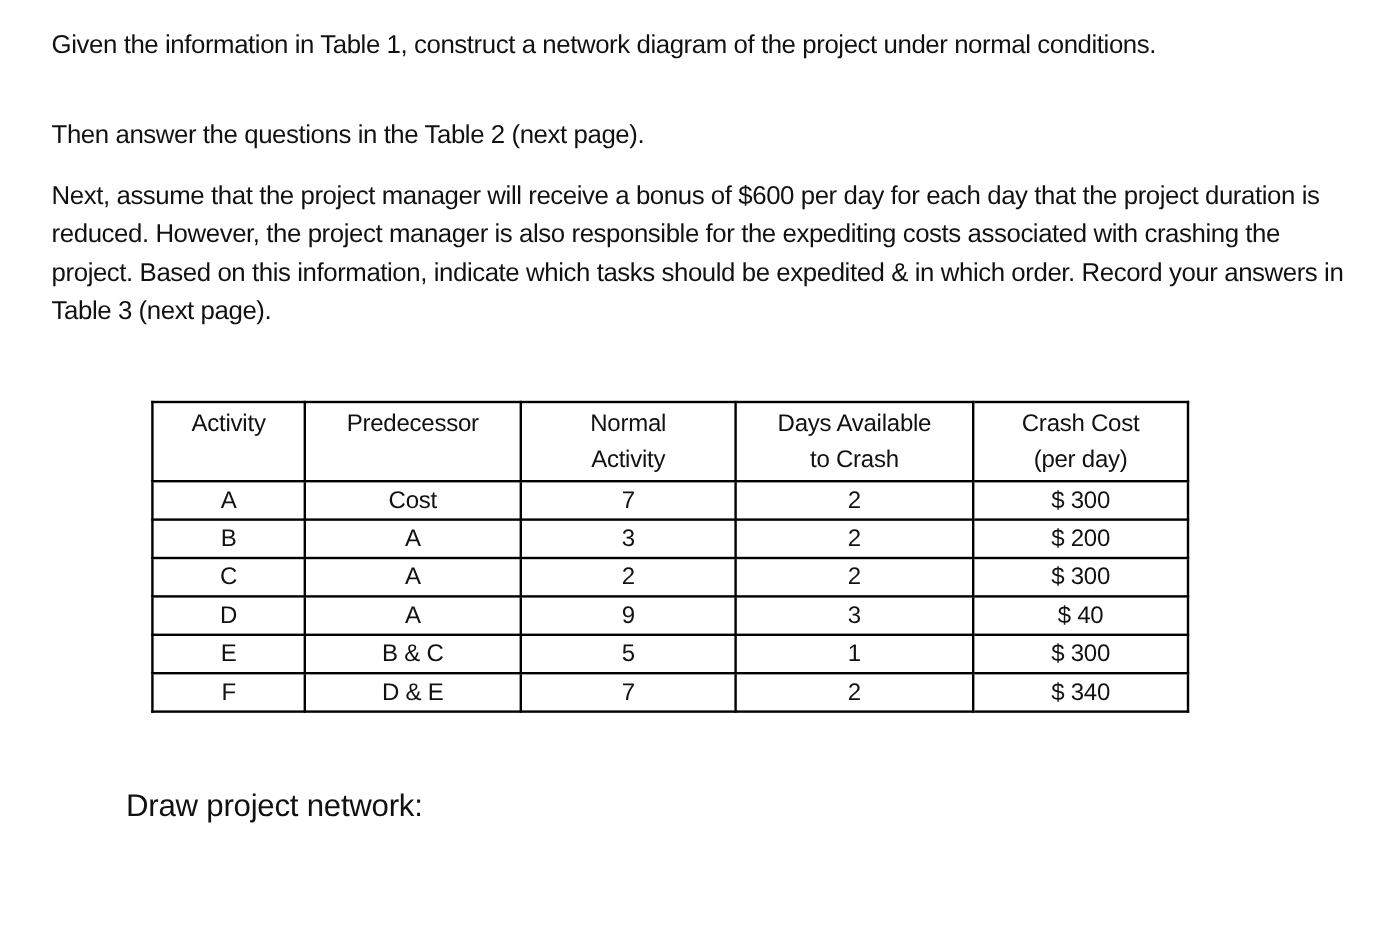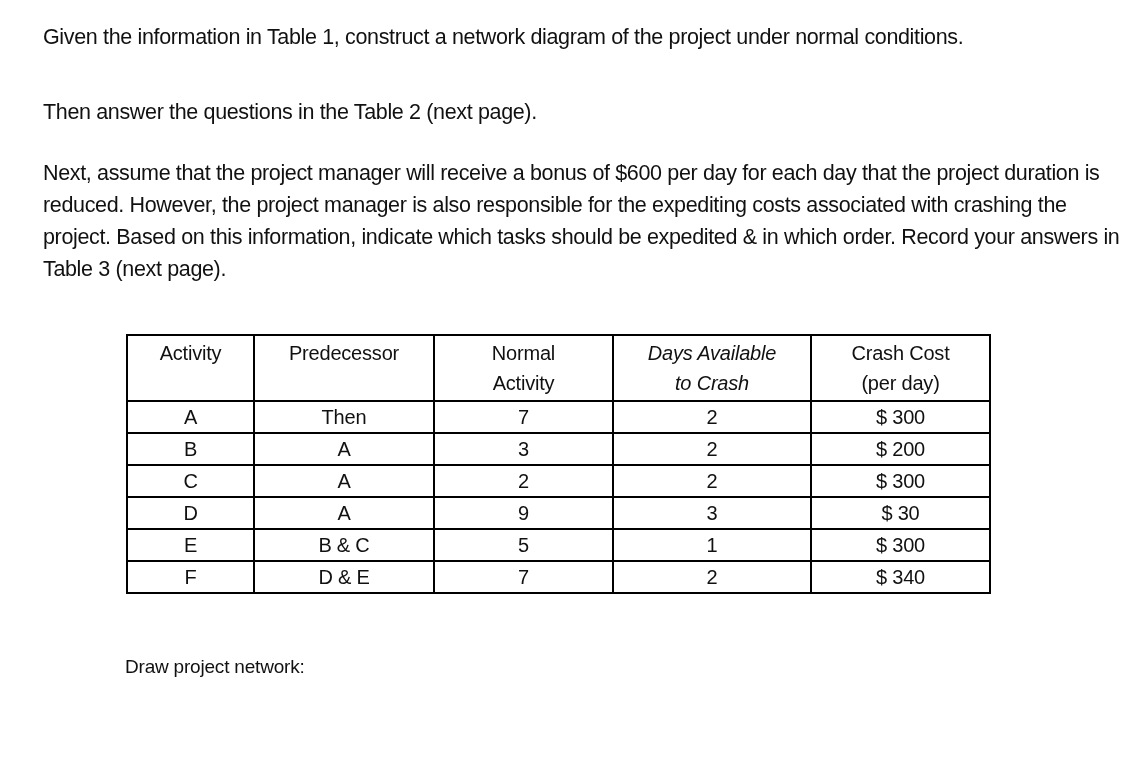--- a/index.html
+++ b/index.html
@@ -6,35 +6,35 @@
     body {
       width: 1148px; height: 773px; position: relative; overflow: hidden;
       font-family: "Liberation Sans", sans-serif; color: #111;
     }
     .para {
       position: absolute; left: 43px; font-size: 21.5px; line-height: 32px;
       letter-spacing: -0.35px; margin: 0;
     }
     #p1 { top: 21px; width: 1090px; }
     #p2 { top: 96px; width: 1090px; }
-    #p3 { top: 157px; width: 1080px; }
+    #p3 { top: 147px; width: 1080px; }
     table.data {
       position: absolute; left: 126px; top: 334px;
       border-collapse: collapse; font-size: 20px; letter-spacing: -0.2px;
     }
     table.data td, table.data th {
       border: 2px solid #000; text-align: center; padding: 0;
       font-weight: normal; vertical-align: top;
     }
     table.data th { height: 62px; line-height: 30px; padding-top: 2px; }
     table.data td { height: 30px; line-height: 30px; }
     .c0 { width: 125px; } .c1 { width: 178px; } .c2 { width: 177px; }
-    .c3 { width: 196px; font-style: italic; } .c4 { width: 177px; }
+    .c3 { width: 196px; } .c4 { width: 177px; }
     #draw-label {
-      position: absolute; left: 125px; top: 656px; font-size: 19px; letter-spacing: -0.2px;
+      position: absolute; left: 105px; top: 656px; font-size: 26px; letter-spacing: -0.2px;
     }
     #network-area { position: absolute; left: 43px; top: 695px; width: 1060px; height: 70px; }
   </style>
 </head>
 <body>
 
 <p class="para" id="p1">Given the information in Table 1, construct a network diagram of the project under normal conditions.</p>
 <p class="para" id="p2">Then answer the questions in the Table 2 (next page).</p>
 <p class="para" id="p3">Next, assume that the project manager will receive a bonus of $600 per day for each day that the project duration is reduced.  However, the project manager is also responsible for the expediting costs associated with crashing the project.  Based on this information, indicate which tasks should be expedited &amp; in which order.  Record your answers in Table 3 (next page).</p>
 
@@ -57,21 +57,21 @@
       </th>
       <th class="c4">
         <div>Crash Cost</div>
         <div>(per day)</div>
       </th>
     </tr>
   </thead>
   <tbody>
     <tr>
       <td>A</td>
-      <td>Then</td>
+      <td>Cost</td>
       <td>7</td>
       <td>2</td>
       <td>$ 300</td>
     </tr>
     <tr>
       <td>B</td>
       <td>A</td>
       <td>3</td>
       <td>2</td>
       <td>$ 200</td>
@@ -81,21 +81,21 @@
       <td>A</td>
       <td>2</td>
       <td>2</td>
       <td>$ 300</td>
     </tr>
     <tr>
       <td>D</td>
       <td>A</td>
       <td>9</td>
       <td>3</td>
-      <td>$ 30</td>
+      <td>$ 40</td>
     </tr>
     <tr>
       <td>E</td>
       <td>B &amp; C</td>
       <td>5</td>
       <td>1</td>
       <td>$ 300</td>
     </tr>
     <tr>
       <td>F</td>

